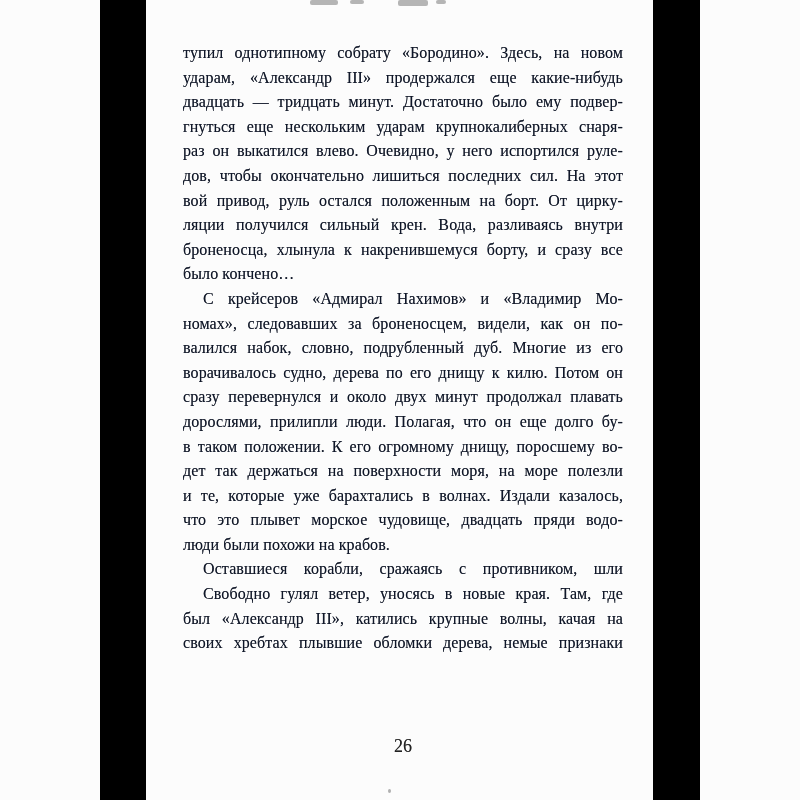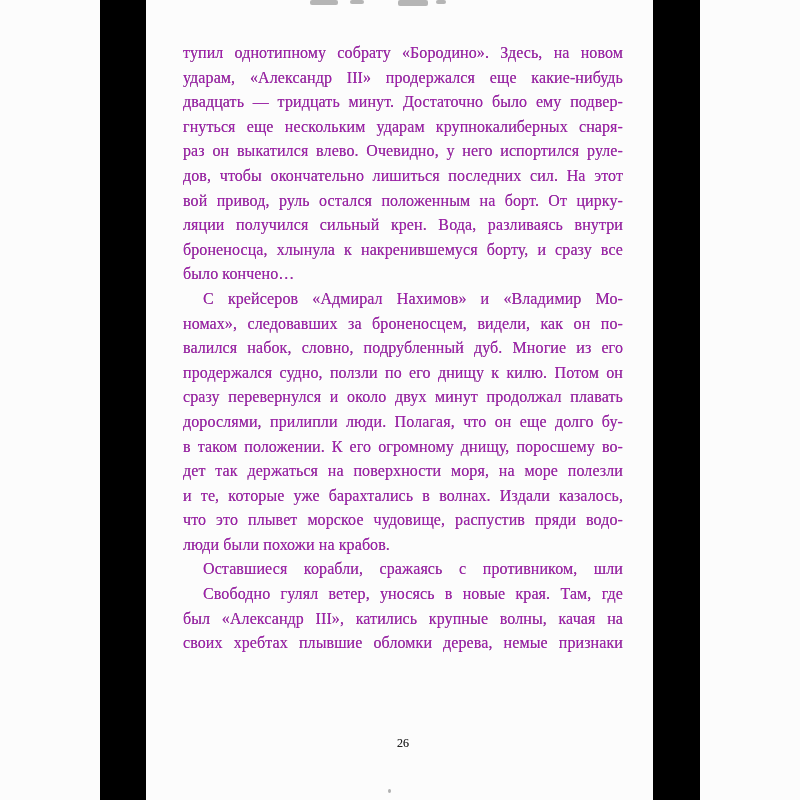--- a/index.html
+++ b/index.html
@@ -16,35 +16,35 @@
   }
   .page-text{
     position:absolute;
     left:183px;top:41px;width:440px;
   }
   .line{
     font-size:16px;
     line-height:24.6px;
     height:24.6px;
     overflow:hidden;
-    color:#a21caf;
+    color:#0f172a;
     text-align:justify;
     text-align-last:justify;
     text-justify:inter-word;
     letter-spacing:0.1px;
     text-shadow:0 0 0.5px rgba(20,20,20,0.55);
     white-space:nowrap;
   }
   .line.indent{padding-left:20px;}
   .line.para-end{text-align-last:left;}
   .page-number{
     position:absolute;
     left:183px;top:736px;width:440px;
     text-align:center;
-    font-size:12px;
+    font-size:18px;
     color:#222;
     text-shadow:0 0 0.5px rgba(20,20,20,0.5);
   }
   .smudge{
     position:absolute;
     background:#8f8f8f;
     opacity:0.65;
     border-radius:2px;
   }
   .dot{
@@ -66,27 +66,27 @@
     <div class="line">гнуться еще нескольким ударам крупнокалиберных снаря-</div>
     <div class="line">раз он выкатился влево. Очевидно, у него испортился руле-</div>
     <div class="line">дов, чтобы окончательно лишиться последних сил. На этот</div>
     <div class="line">вой привод, руль остался положенным на борт. От цирку-</div>
     <div class="line">ляции получился сильный крен. Вода, разливаясь внутри</div>
     <div class="line">броненосца, хлынула к накренившемуся борту, и сразу все</div>
     <div class="line para-end">было кончено…</div>
     <div class="line indent">С крейсеров «Адмирал Нахимов» и «Владимир Мо-</div>
     <div class="line">номах», следовавших за броненосцем, видели, как он по-</div>
     <div class="line">валился набок, словно, подрубленный дуб. Многие из его</div>
-    <div class="line">продержался судно, ползли по его днищу к килю. Потом он</div>
+    <div class="line">ворачивалось судно, дерева по его днищу к килю. Потом он</div>
     <div class="line">сразу перевернулся и около двух минут продолжал плавать</div>
     <div class="line">дорослями, прилипли люди. Полагая, что он еще долго бу-</div>
     <div class="line">в таком положении. К его огромному днищу, поросшему во-</div>
     <div class="line">дет так держаться на поверхности моря, на море полезли</div>
     <div class="line">и те, которые уже барахтались в волнах. Издали казалось,</div>
-    <div class="line">что это плывет морское чудовище, распустив пряди водо-</div>
+    <div class="line">что это плывет морское чудовище, двадцать пряди водо-</div>
     <div class="line para-end">люди были похожи на крабов.</div>
     <div class="line indent">Оставшиеся корабли, сражаясь с противником, шли</div>
     <div class="line indent">Свободно гулял ветер, уносясь в новые края. Там, где</div>
     <div class="line">был «Александр III», катились крупные волны, качая на</div>
     <div class="line">своих хребтах плывшие обломки дерева, немые признаки</div>
   </div>
 
 <div class="page-number">26</div>
 
 <div class="smudge" style="left: 310px; top: 0px; width: 28px; height: 5px;"></div>

